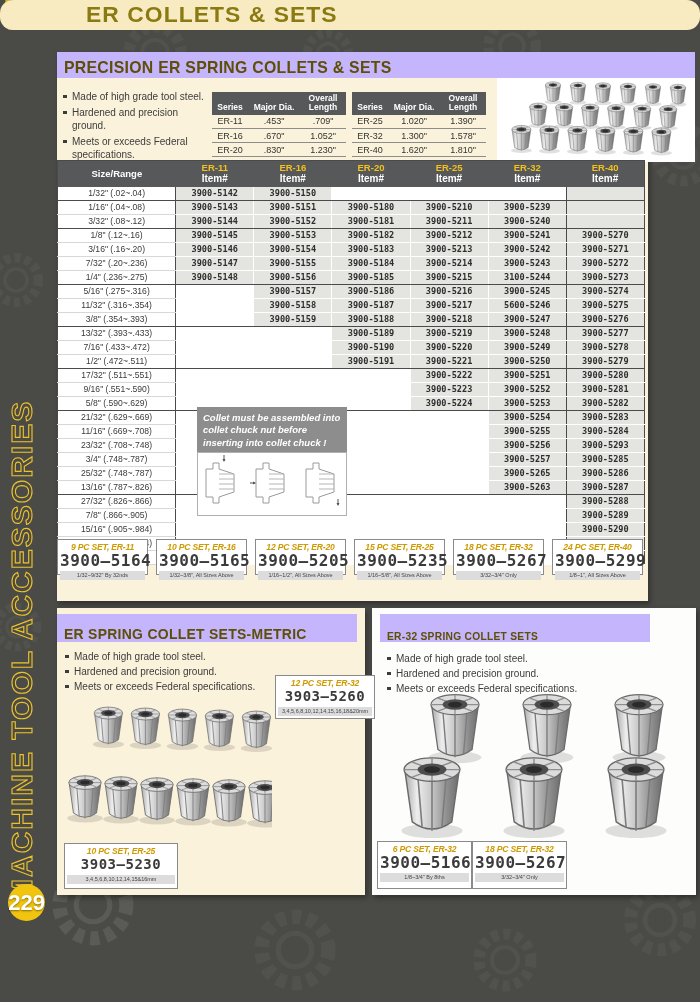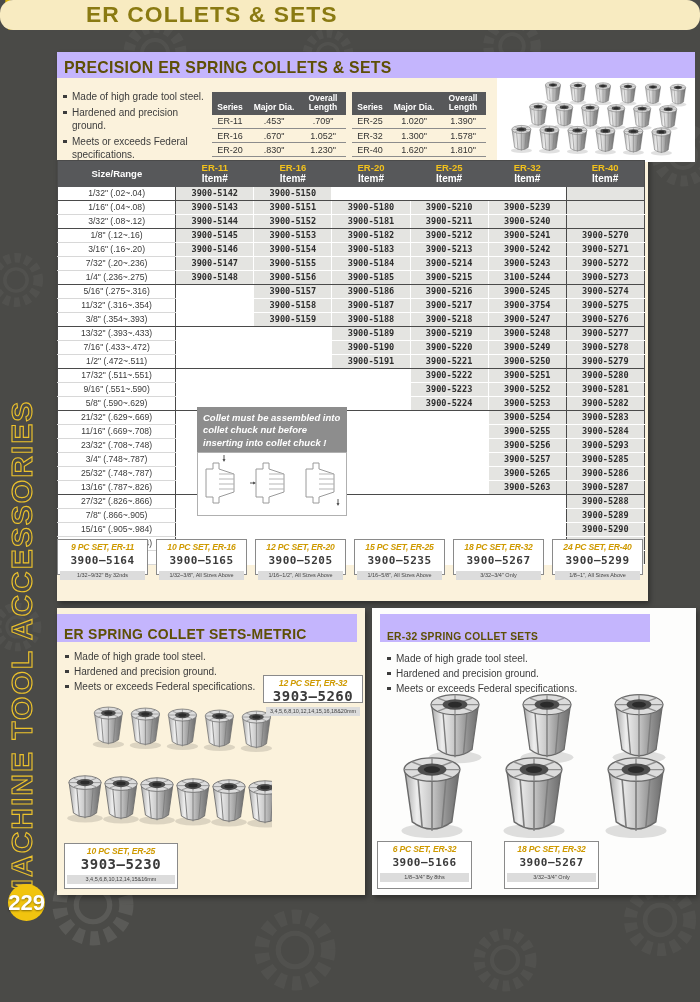--- a/index.html
+++ b/index.html
@@ -85,32 +85,32 @@
 
   
   .note-box{position:absolute;left:197px;top:407px;width:150px;background:#8d8d8d;color:#fff;
             font-style:italic;font-weight:bold;font-size:9.5px;line-height:1.3;padding:5px 6px;z-index:3;}
   .diagram{position:absolute;left:197px;top:452px;width:150px;height:64px;background:#fff;
            border:1px solid #b0b0b0;z-index:3;}
 
   
   .sets-row{position:absolute;display:flex;z-index:3;}
   .main-sets{left:57px;top:539px;width:589px;gap:8px;}
-  .er32-sets{left:377px;top:841px;width:284px;gap:32px;}
+  .er32-sets{left:377px;top:841px;width:284px;gap:0;}
   .set-box{background:#fff;border:1.5px solid #8a8a8a;text-align:center;padding:2px 2px 2px;}
   .main-sets .set-box{width:91px;height:36px;}
   .er32-sets .set-box{width:95px;height:48px;}
   .set-title{font-style:italic;font-weight:bold;font-size:8.6px;color:#cf9a00;white-space:nowrap;letter-spacing:-.2px;}
-  .set-item{font-family:"DejaVu Sans Mono",monospace;font-weight:bold;font-size:11px;color:#3b3b3b;
+  .set-item{font-family:"DejaVu Sans Mono",monospace;font-weight:bold;font-size:16px;color:#3b3b3b;
             letter-spacing:.5px;line-height:17px;white-space:nowrap;}
   .set-note{margin-top:2px;background:#dcdcdc;font-size:5.5px;color:#444;line-height:9px;height:9px;
             white-space:nowrap;overflow:hidden;}
   .single-set{position:absolute;z-index:3;}
   .single-set .set-box{width:100%;height:100%;}
-  .metric-box-a{left:263px;top:675px;width:100px;height:28px;}
+  .metric-box-a{left:275px;top:675px;width:100px;height:44px;}
   .metric-box-b{left:64px;top:843px;width:114px;height:46px;}
   .metric-box-a .set-item,.metric-box-b .set-item{font-size:14px;}
 </style>
 </head>
 <body>
 
 <div id="page">
 
   <svg width="0" height="0" style="position:absolute" aria-hidden="true">
     <defs>
@@ -403,21 +403,21 @@
           <td class="cell filled">3900-5216</td>
           <td class="cell filled">3900-5245</td>
           <td class="cell filled er40">3900-5274</td>
         </tr>
         <tr>
           <td class="size">11/32" (.316~.354)</td>
           <td class="cell"></td>
           <td class="cell filled">3900-5158</td>
           <td class="cell filled">3900-5187</td>
           <td class="cell filled">3900-5217</td>
-          <td class="cell filled">3900-3754</td>
+          <td class="cell filled">5600-5246</td>
           <td class="cell filled er40">3900-5275</td>
         </tr>
         <tr class="group">
           <td class="size">3/8" (.354~.393)</td>
           <td class="cell"></td>
           <td class="cell filled">3900-5159</td>
           <td class="cell filled">3900-5188</td>
           <td class="cell filled">3900-5218</td>
           <td class="cell filled">3900-5247</td>
           <td class="cell filled er40">3900-5276</td>

